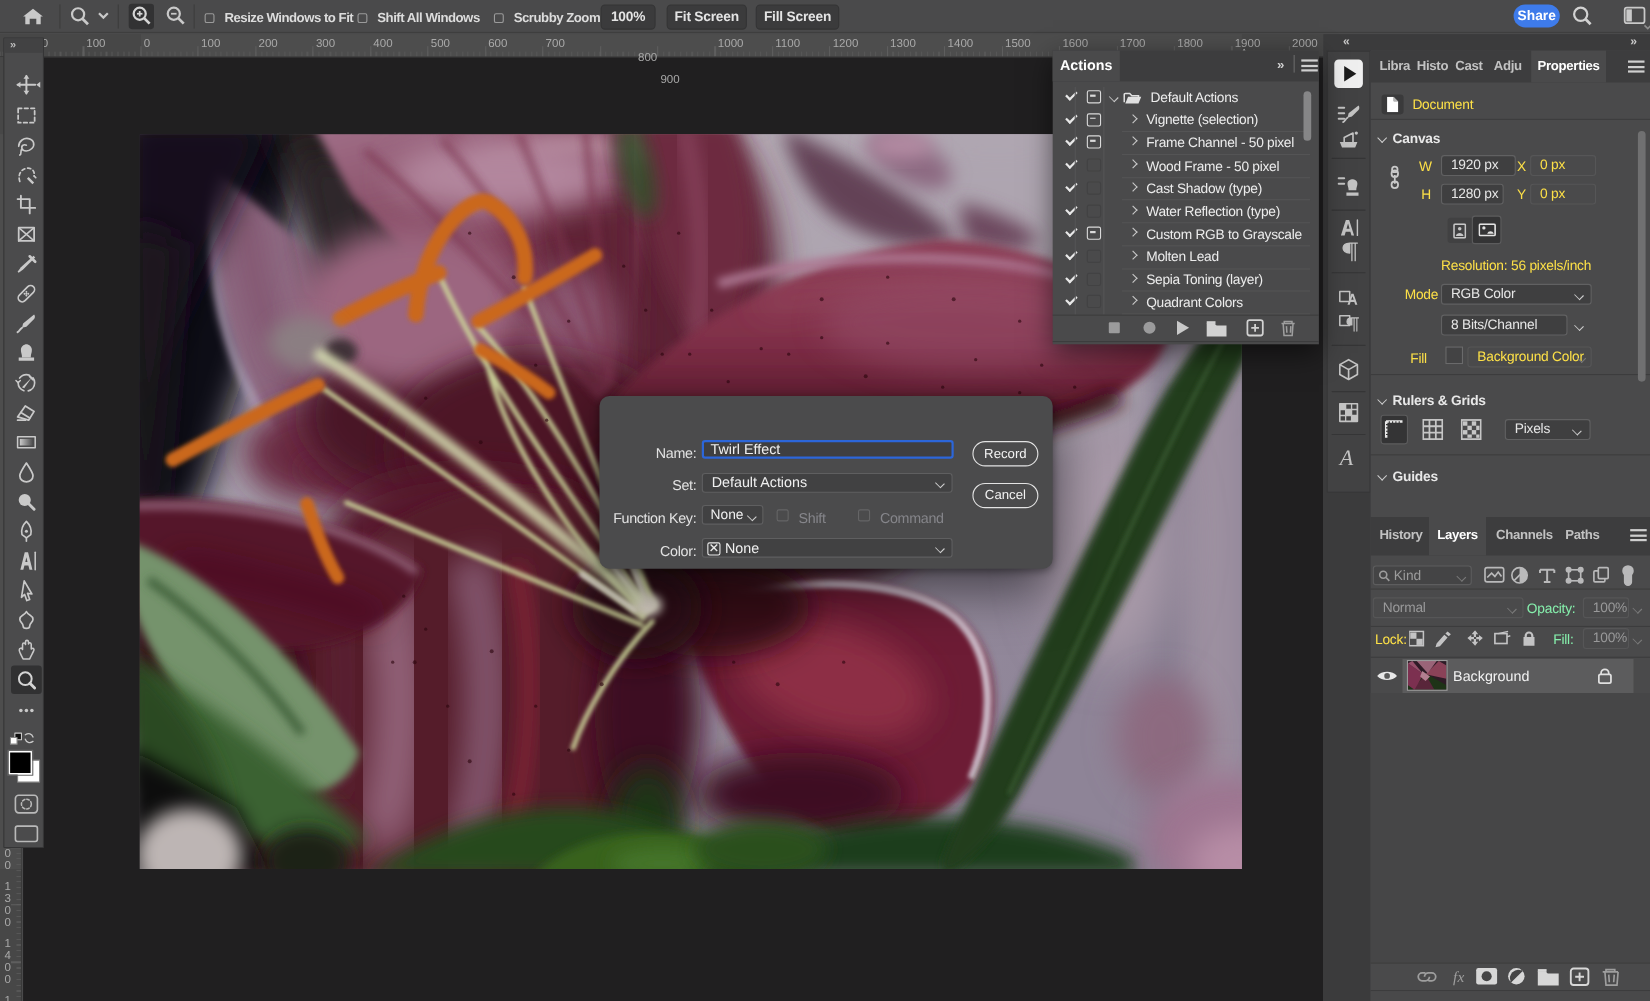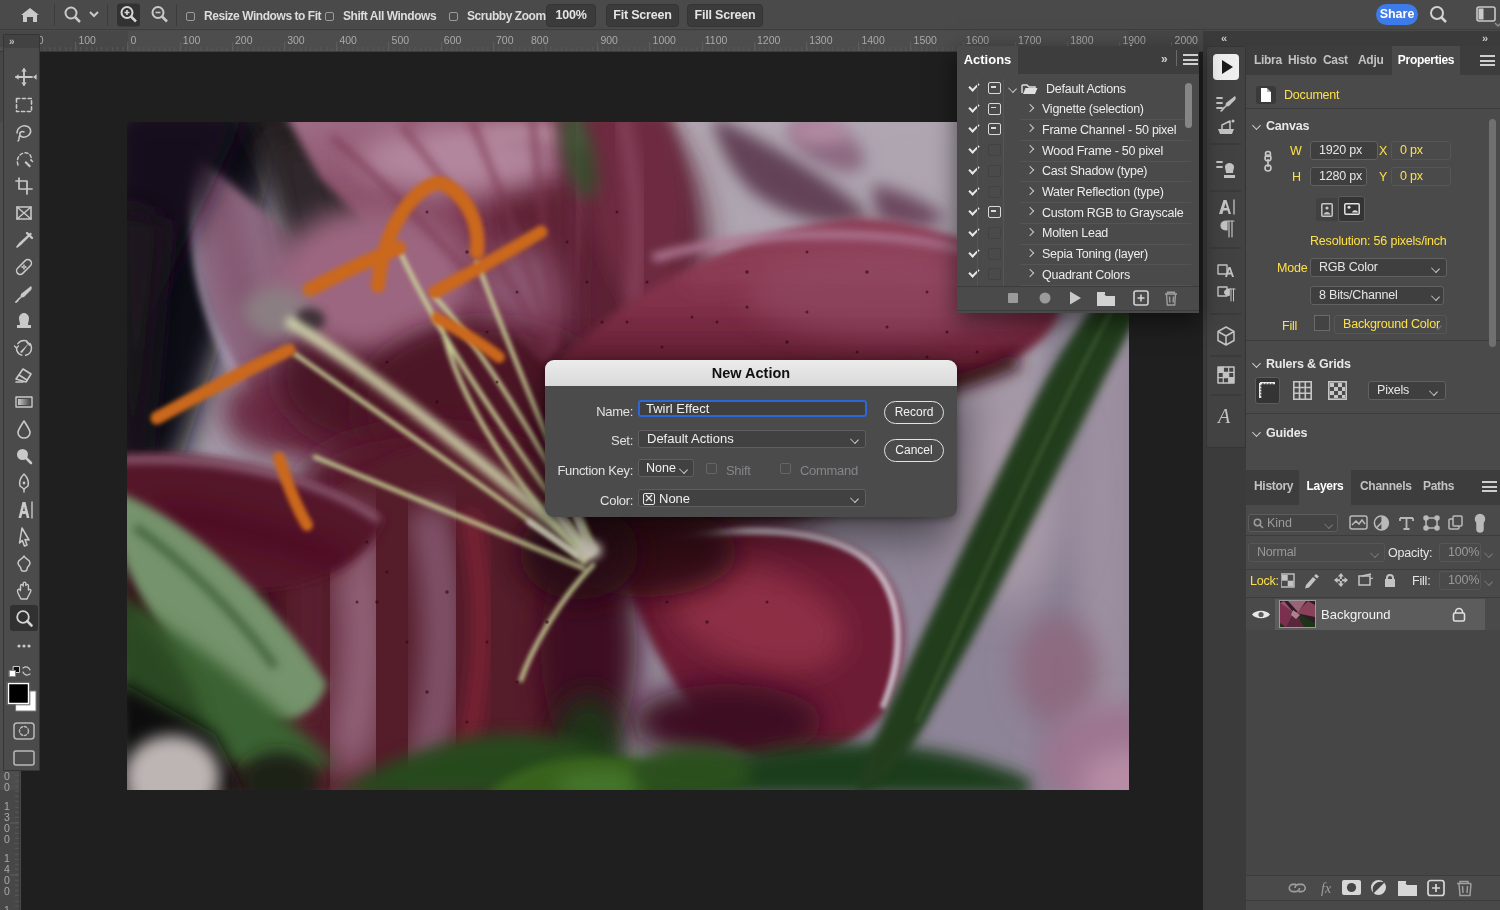--- a/index.html
+++ b/index.html
@@ -52,21 +52,21 @@
   .tabbar { position:absolute; left:0; width:254px; background:#3d3d3e; }
   .tab { position:absolute; top:0; height:100%; color:#c2c2c2; font-size:12px; font-weight:bold; text-align:center; letter-spacing:-0.3px; white-space:nowrap; }
   .tab.active { background:#4a4a4b; color:#fff; }
   .menuicon { position:absolute; width:15px; height:11px; border-top:2px solid #cfcfcf; border-bottom:2px solid #cfcfcf; }
   .menuicon::after { content:""; position:absolute; left:0; top:2.5px; width:100%; height:2px; background:#cfcfcf; }
 
   .inbox { position:absolute; height:19px; background:#3f3f40; border:1px solid #616162; border-radius:3px;
      color:#e6e6e6; font-size:12.5px; line-height:17px; padding-left:8px; white-space:nowrap; letter-spacing:-0.2px; }
   .inbox.dis { border-color:#565657; color:#fde047; background:transparent; }
   .plabel { position:absolute; color:#fde047; font-size:12.5px; letter-spacing:-0.2px; white-space:nowrap; }
-  .plabel.dim { color:#e5e5e5; }
+  .plabel.dim { color:#86efac; }
   .chev { position:absolute; width:8px; height:8px; }
   .chev::before { content:""; position:absolute; left:0; top:1px; width:6px; height:6px;
      border-right:1.6px solid #cfcfcf; border-bottom:1.6px solid #cfcfcf; transform:rotate(45deg) scale(1,0.8); }
   .chev.dim::before { border-color:#7a7a7a; }
   .sechead { position:absolute; color:#e8e8e8; font-size:12.5px; font-weight:bold; letter-spacing:-0.2px; white-space:nowrap; }
   .vchev { position:absolute; width:9px; height:9px; }
   .vchev::before { content:""; position:absolute; left:1px; top:0px; width:6px; height:6px;
      border-right:1.5px solid #cfcfcf; border-bottom:1.5px solid #cfcfcf; transform:rotate(45deg) scale(0.9,0.9); }
   .divl { position:absolute; left:0; width:254px; height:1px; background:#3c3c3d; }
 
@@ -384,22 +384,22 @@
     <span class="hrlab" style="left:26.2px;">200</span>
     <span class="hrlab" style="left:78.4px;">100</span>
     <span class="hrlab" style="left:130.6px;">0</span>
     <span class="hrlab" style="left:182.8px;">100</span>
     <span class="hrlab" style="left:235.0px;">200</span>
     <span class="hrlab" style="left:287.2px;">300</span>
     <span class="hrlab" style="left:339.4px;">400</span>
     <span class="hrlab" style="left:391.6px;">500</span>
     <span class="hrlab" style="left:443.8px;">600</span>
     <span class="hrlab" style="left:496.0px;">700</span>
-    <span class="hrlab" style="left:531px;">800</span>
-    <span class="hrlab" style="left:600.4px;">900</span>
+    <span class="hrlab" style="left:580px;margin-top:12px;">800</span>
+    <span class="hrlab" style="left:600.4px;margin-top:32px;">900</span>
     <span class="hrlab" style="left:652.6px;">1000</span>
     <span class="hrlab" style="left:704.8px;">1100</span>
     <span class="hrlab" style="left:757.0px;">1200</span>
     <span class="hrlab" style="left:809.2px;">1300</span>
     <span class="hrlab" style="left:861.4px;">1400</span>
     <span class="hrlab" style="left:913.6px;">1500</span>
     <span class="hrlab" style="left:965.8px;">1600</span>
     <span class="hrlab" style="left:1018.0px;">1700</span>
     <span class="hrlab" style="left:1070.2px;">1800</span>
     <span class="hrlab" style="left:1122.4px;text-align:right;">1900</span>
@@ -642,21 +642,21 @@
       <div style="position:absolute; left:92px; top:150px; width:27px; height:26px; background:#343435; border:1px solid #5c5c5d; border-radius:3px;"></div>
       <svg width="16" height="12" style="position:absolute; left:98px; top:157px;">
           <rect x="0.8" y="0.8" width="14.4" height="10.4" rx="1" fill="none" stroke="#e2e2e2" stroke-width="1.5"></rect>
           <circle cx="5" cy="4.2" r="1.5" fill="#e2e2e2"></circle>
           <path d="M8 9.5 c1 -3 5 -3 6 0 Z" fill="#e2e2e2"></path>
         </svg>
       <div class="plabel" style="left:64px; top:188px;">Resolution: 56 pixels/inch</div>
       <div class="plabel" style="left:31px; top:215px;">Mode</div>
       <div class="inbox" style="left:64px; top:212px; width:137px;">RGB Color</div>
       <div class="chev" style="left:186px; top:218px;"></div>
-      <div class="inbox" style="left:64px; top:240px; width:134px;">8 Bits/Channel</div>
+      <div class="inbox" style="left:64px; top:240px; width:115px;">8 Bits/Channel</div>
       <div class="chev" style="left:186px; top:246px;"></div>
       <div class="plabel" style="left:36px; top:273px;">Fill</div>
       <div style="position:absolute; left:68px; top:269px; width:16px; height:16px; background:#434344; border:1px solid #6a6a6b;"></div>
       <div class="inbox dis" style="left:88px; top:269px; width:113px; font-size:12.5px;">Background Color</div>
       <div class="chev dim" style="left:188px; top:275px;"></div>
       <div class="divl" style="top:294px;"></div>
 
       <div class="vchev" style="left:6px; top:314px;"></div>
       <div class="sechead" style="left:20px; top:311px;">Rulers &amp; Grids</div>
       <div style="position:absolute; left:9px; top:331px; width:25px; height:27px; background:#343435; border:1px solid #5c5c5d; border-radius:3px;"></div>
@@ -896,21 +896,20 @@
         <rect x="140" y="6" width="8" height="2.5" fill="#d2d2d2"></rect>
       <rect x="177" y="5" width="14" height="14" rx="2" fill="none" stroke="#d2d2d2" stroke-width="1.6"></rect>
       <path d="M184 8.5 v7 M180.5 12 h7" stroke="#d2d2d2" stroke-width="1.6"></path>
       <g stroke="#9e9e9e" fill="none" stroke-width="1.4">
         <path d="M208 8 h12 M210.5 8 v-1.8 h7 v1.8 M209.5 8 l0.8 11 h7.4 l0.8 -11 M212.5 10.5 l0.4 6 M216.5 10.5 l-0.4 6"></path>
       </g>
     </svg>
   </div>
 
   <div class="abs" id="dialog">
-    <div id="dlg-title">New Action</div>
     <div class="dlab" style="left:20px; top:44px; width:68px;">Name:</div>
     <div class="dfield" style="left:93px; top:40px; width:229px; height:17px; border:2px solid #2c66d9; background:#3f3f40; line-height:13px; padding-left:6px;">Twirl Effect</div>
     <div class="dlab" style="left:20px; top:73px; width:68px;">Set:</div>
     <div class="dfield" style="left:93px; top:70px; width:228px; height:18px; line-height:16px; padding-left:8px;">Default Actions</div>
     <div class="chev" style="left:306px; top:75px;"></div>
     <div class="dlab" style="left:8px; top:103px; width:80px;">Function Key:</div>
     <div class="dfield" style="left:93px; top:99px; width:56px; height:18px; line-height:16px; padding-left:7px; font-size:12.5px;">None</div>
     <div class="chev" style="left:135px; top:105px;"></div>
     <div style="position:absolute; left:161px; top:103px; width:11px; height:11px; border:1px solid #656566; border-radius:2px;"></div>
     <div class="dlab dim" style="left:181px; top:103px; color:#85858a;">Shift</div>

